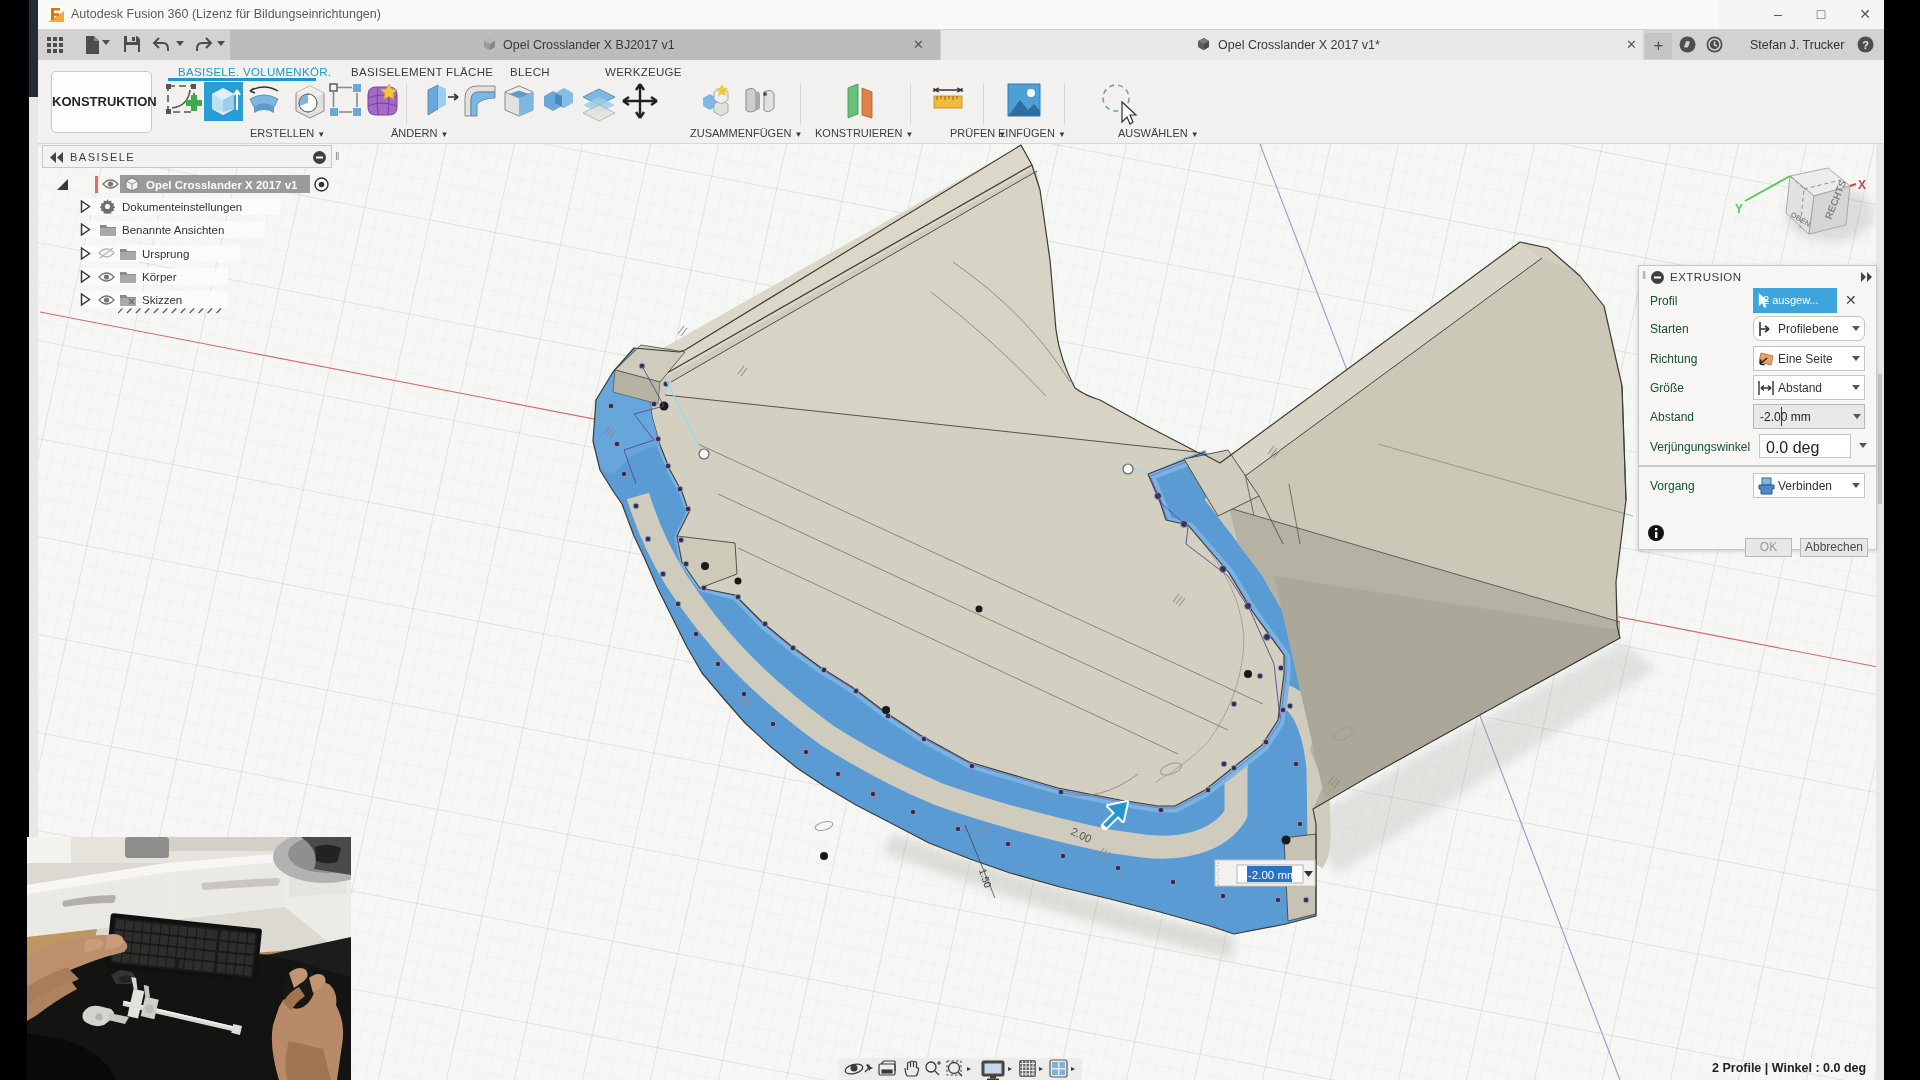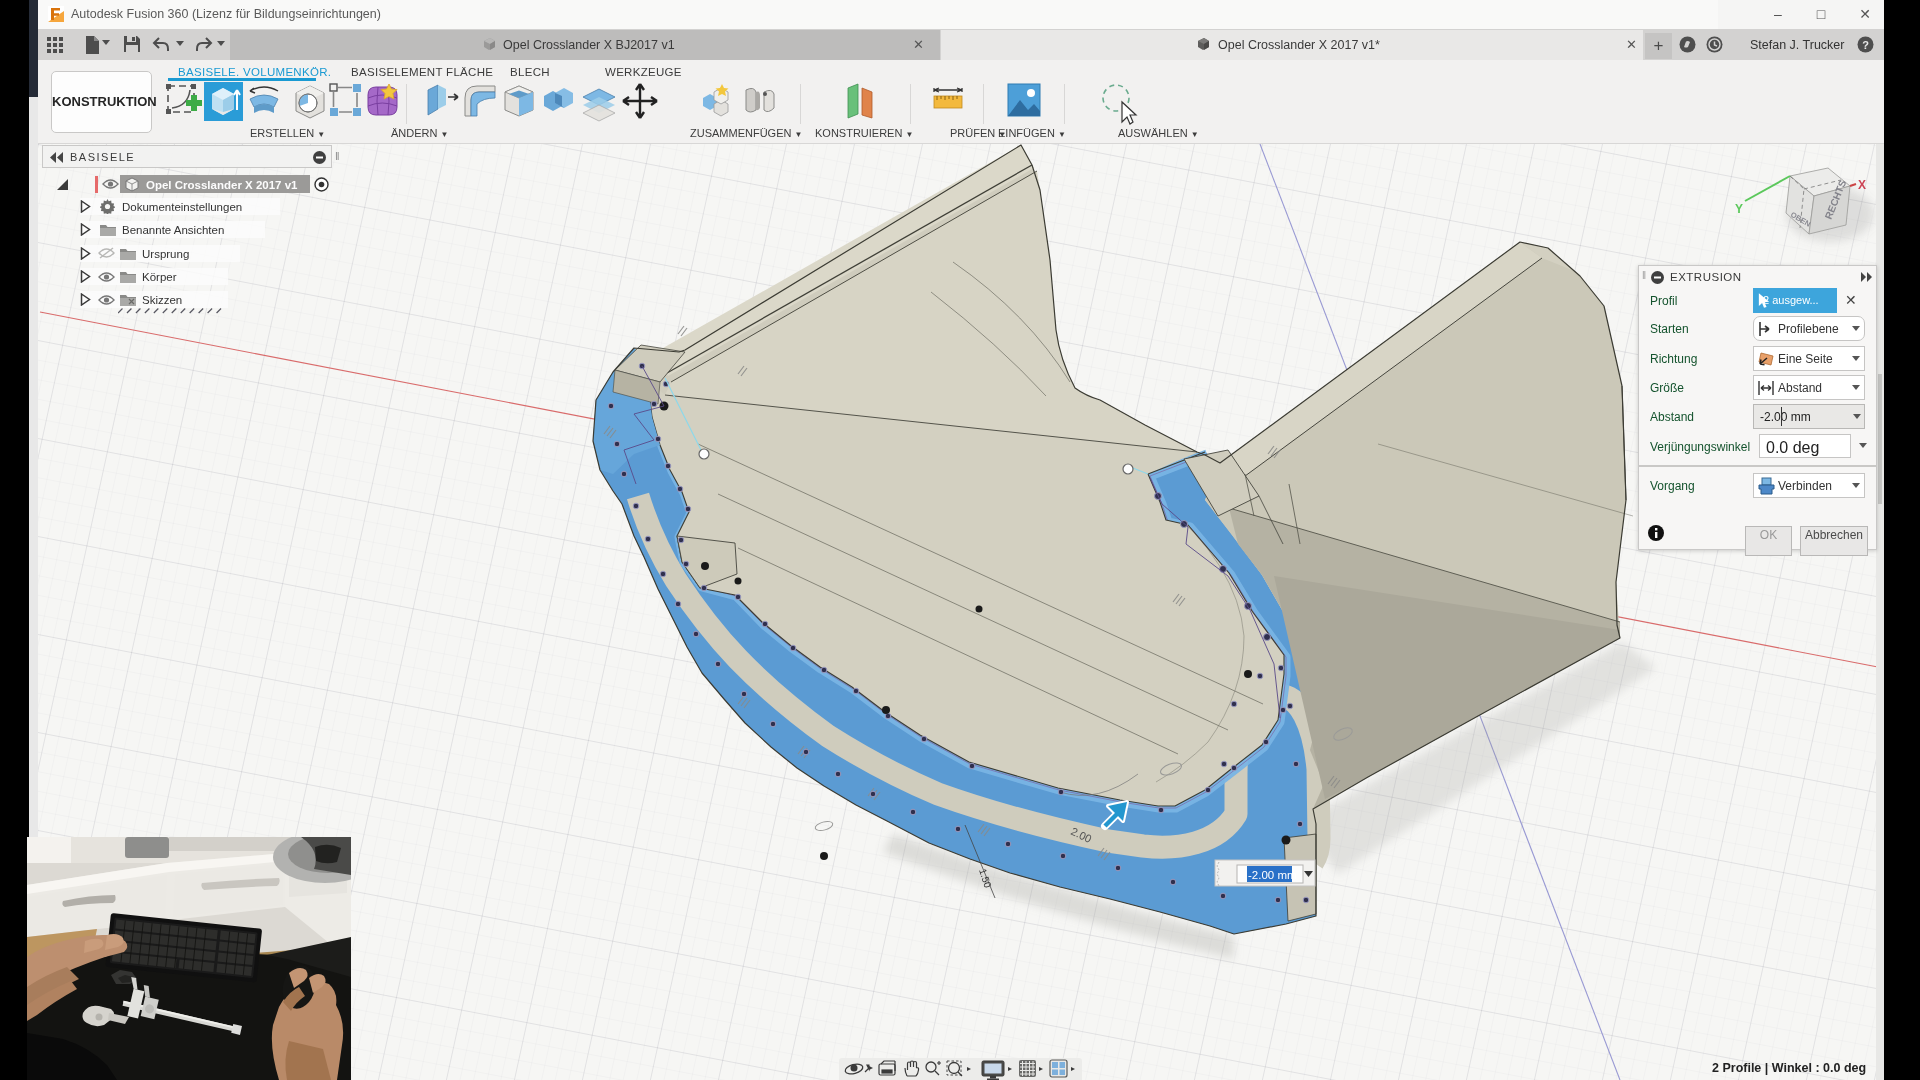--- a/index.html
+++ b/index.html
@@ -39,21 +39,21 @@
 #bheader { position:absolute; left:0; top:0; width:290px; height:23px; background:rgba(242,242,241,0.97); border:1px solid #c9c8c7; }
 .brow { position:absolute; height:17px; line-height:17px; white-space:nowrap; }
 
 #expanel { position:absolute; left:1600px; top:121px; width:239px; height:285px; background:#f7f6f5; border:1px solid #c9c8c7; box-shadow:0 1px 4px rgba(0,0,0,0.18); font-size:12px; color:#333; }
 .exrow { position:absolute; left:0; width:100%; height:26px; }
 .exlabel { position:absolute; left:11px; top:6px; font-size:12px; color:#14532d; }
 .exdrop { position:absolute; left:114px; width:112px; height:25px; background:#fff; border:1px solid #c6c5c4; font-size:12px; color:#333; }
 .exdrop .dtext { position:absolute; left:24px; top:5px; white-space:nowrap; }
 .excaret { position:absolute; right:4px; top:9px; width:0; height:0; border-left:4px solid transparent; border-right:4px solid transparent; border-top:5px solid #555; }
 #exbtns { position:absolute; left:0; top:256px; width:100%; height:29px; }
-.exbtn { position:absolute; top:4px; height:30px; background:#e8e7e6; border:1px solid #b9b8b7; font-size:12px; color:#4a4a4a; text-align:center; line-height:17px; }
+.exbtn { position:absolute; top:16px; height:19px; background:#e8e7e6; border:1px solid #b9b8b7; font-size:12px; color:#4a4a4a; text-align:center; line-height:17px; }
 
 #navbar { position:absolute; left:801px; top:914px; width:243px; height:22px; background:#ececea; border-radius:3px 3px 0 0; }
 
 #status { position:absolute; left:1674px; top:917px; font-size:12.5px; font-weight:bold; color:#222; }
 
 #webcam { position:absolute; left:27px; top:837px; width:324px; height:243px; }
 </style>
 </head>
 <body>
 <div id="stage">

